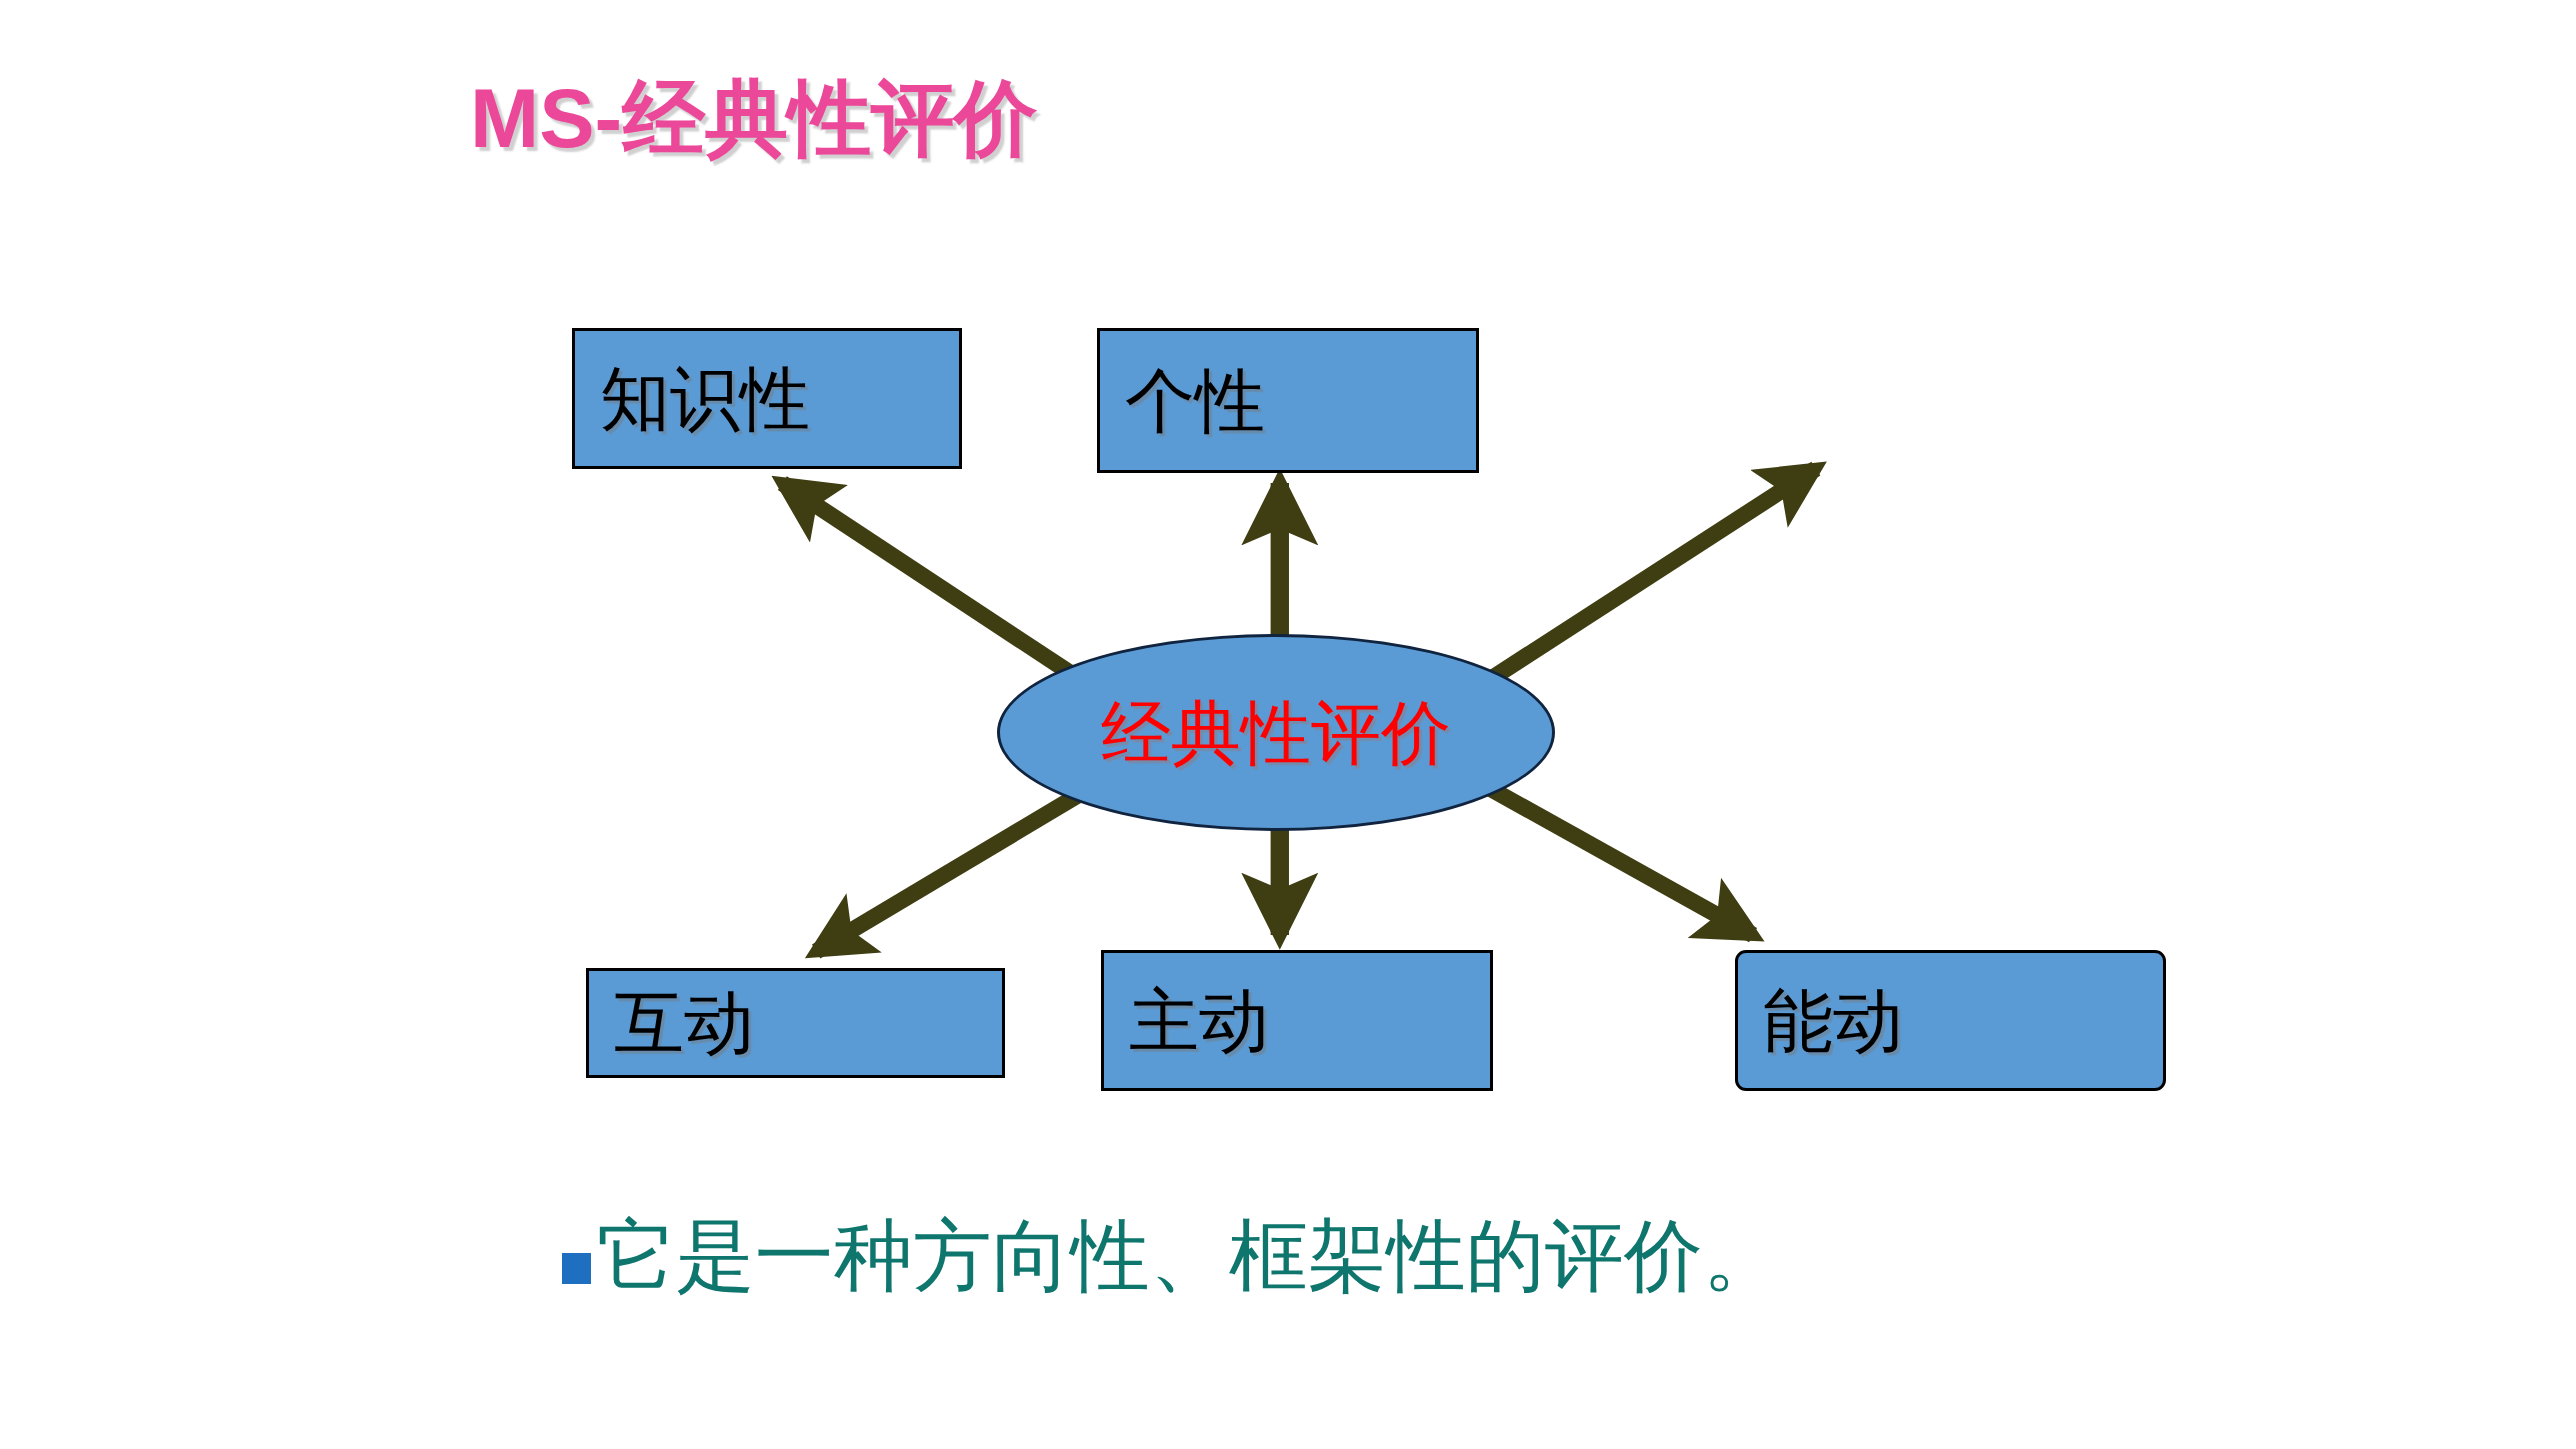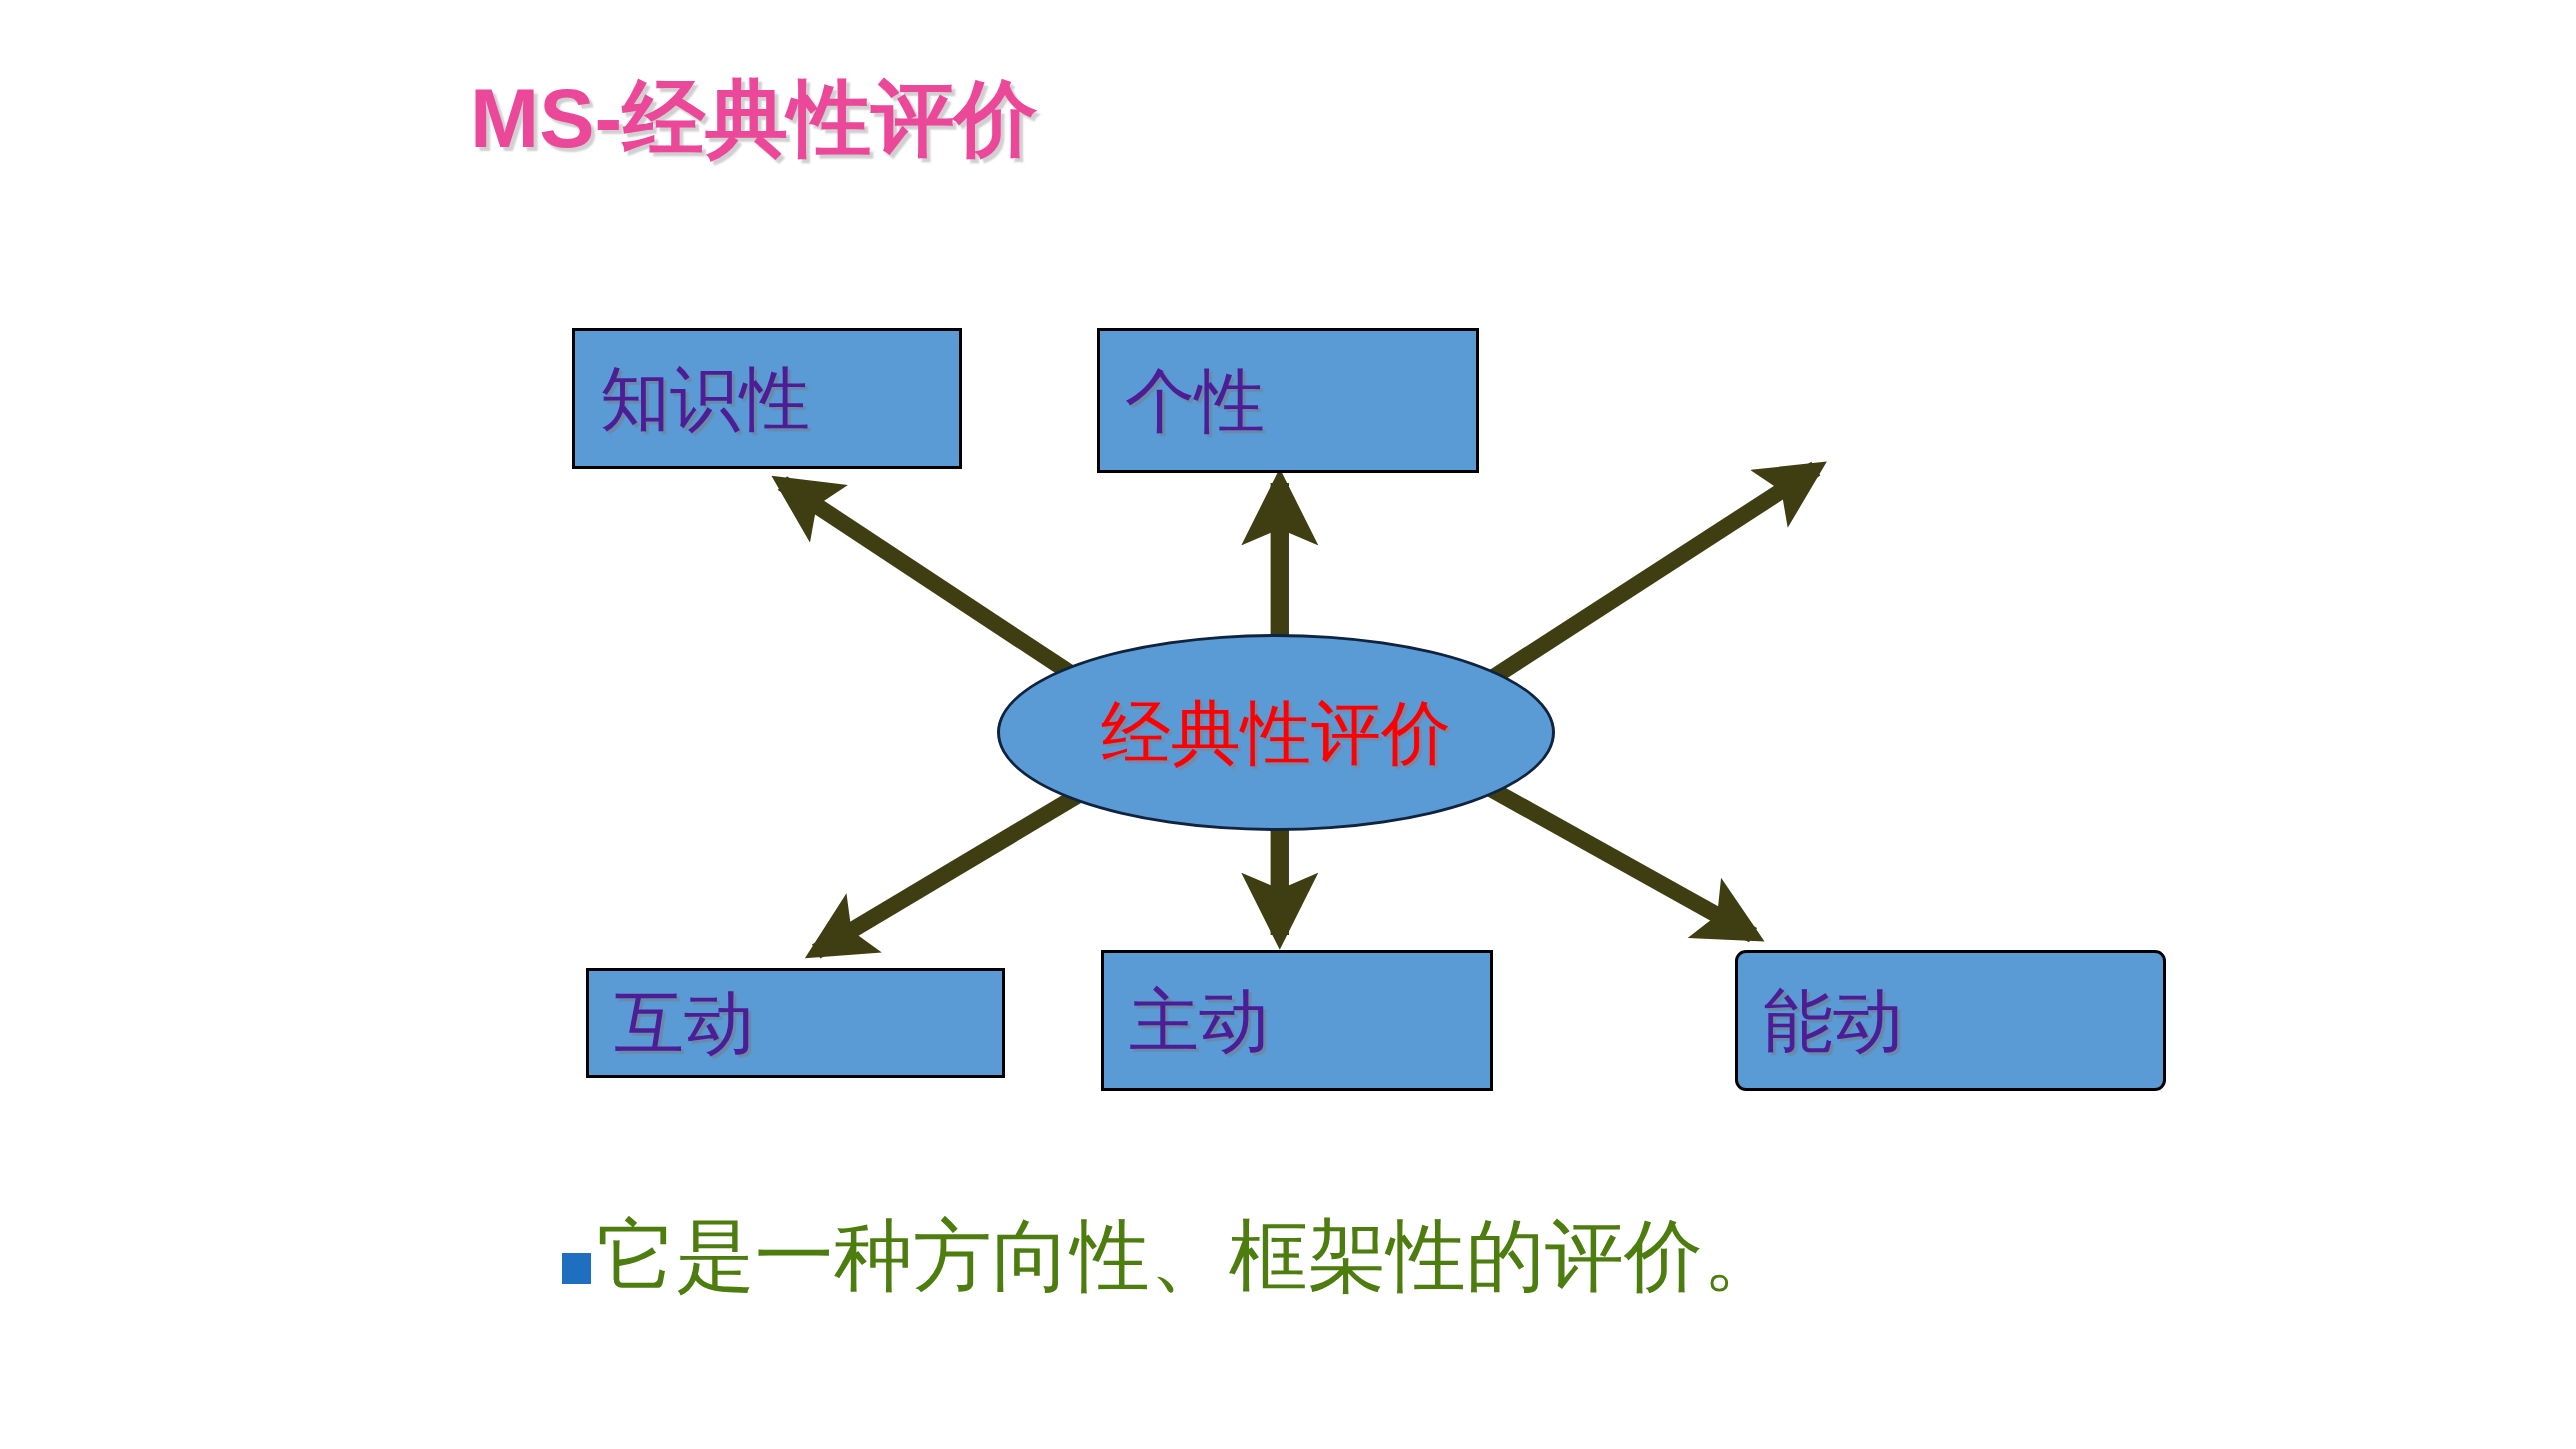--- a/index.html
+++ b/index.html
@@ -52,21 +52,21 @@
     background: #5b9bd5;
     border: 3.9px solid #000000;
     display: flex;
     align-items: center;
     justify-content: flex-start;
   }
   .node-box .node-label {
     font-family: "DejaVu Serif", "Liberation Serif", serif;
     font-size: 70px;
     line-height: 1;
-    color: #4c1d95;
+    color: #000000;
     white-space: nowrap;
     padding-left: 25px;
     text-shadow: 2.9px 2.9px 1px rgba(120,120,120,0.45);
   }
 
   #box-zhishixing { left: 572px;  top: 328px;  width: 390px; height: 141px; }
   #box-gexing     { left: 1097px; top: 328px;  width: 382px; height: 145px; }
   #box-chuangzao  { left: 1729px; top: 311px;  width: 382px; height: 141px; }
   #box-hudong     { left: 586px;  top: 968px; width: 419px; height: 110px; }
   #box-zhudong    { left: 1101px; top: 950px;  width: 392px; height: 141px; }
@@ -110,21 +110,21 @@
     background: #1f6fc0;
     margin-right: 5.8px;
     flex: 0 0 auto;
     align-self: center;
     margin-top: 25px;
   }
   #bullet-line .bullet-text {
     font-family: "DejaVu Serif", "Liberation Serif", serif;
     font-size: 79px;
     line-height: 1.05;
-    color: #4d7c0f;
+    color: #0f766e;
     white-space: nowrap;
   }
 </style>
 </head>
 <body>
 
 <div id="slide">
 
   <div id="title">
     <span class="latin">MS-</span><span class="cjk">经典性评价</span>

